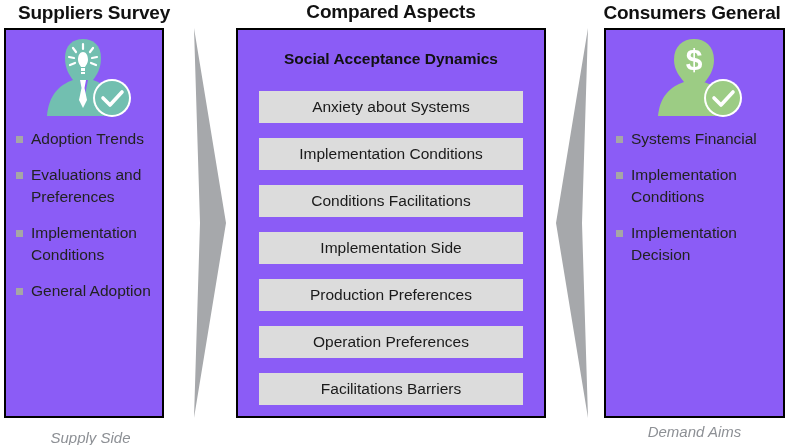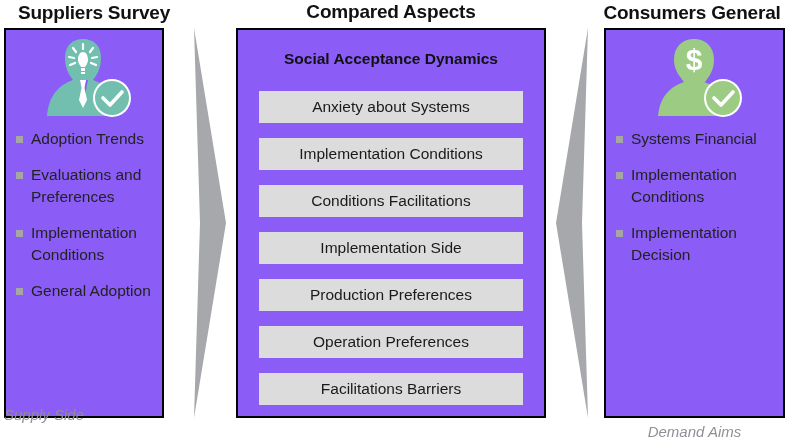--- a/index.html
+++ b/index.html
@@ -122,21 +122,21 @@
   .aspect-box:last-child { margin-bottom: 0; }
 
   
   .side-caption {
     position: absolute;
     font-style: italic;
     font-size: 15px;
     color: #8d9095;
     white-space: nowrap;
   }
-  #caption-left  { left: 4px;  top: 406px; width: 173px; text-align: left; }
+  #caption-left  { left: 4px;  top: 429px; width: 173px; text-align: center; }
   #caption-right { left: 604px; top: 423px; width: 181px; text-align: center; }
 </style>
 </head>
 <body>
 
 <div id="stage">
 
   <div class="col-title" id="title-left">Suppliers Survey</div>
 
   <div class="col-title" id="title-center">Compared Aspects</div>

